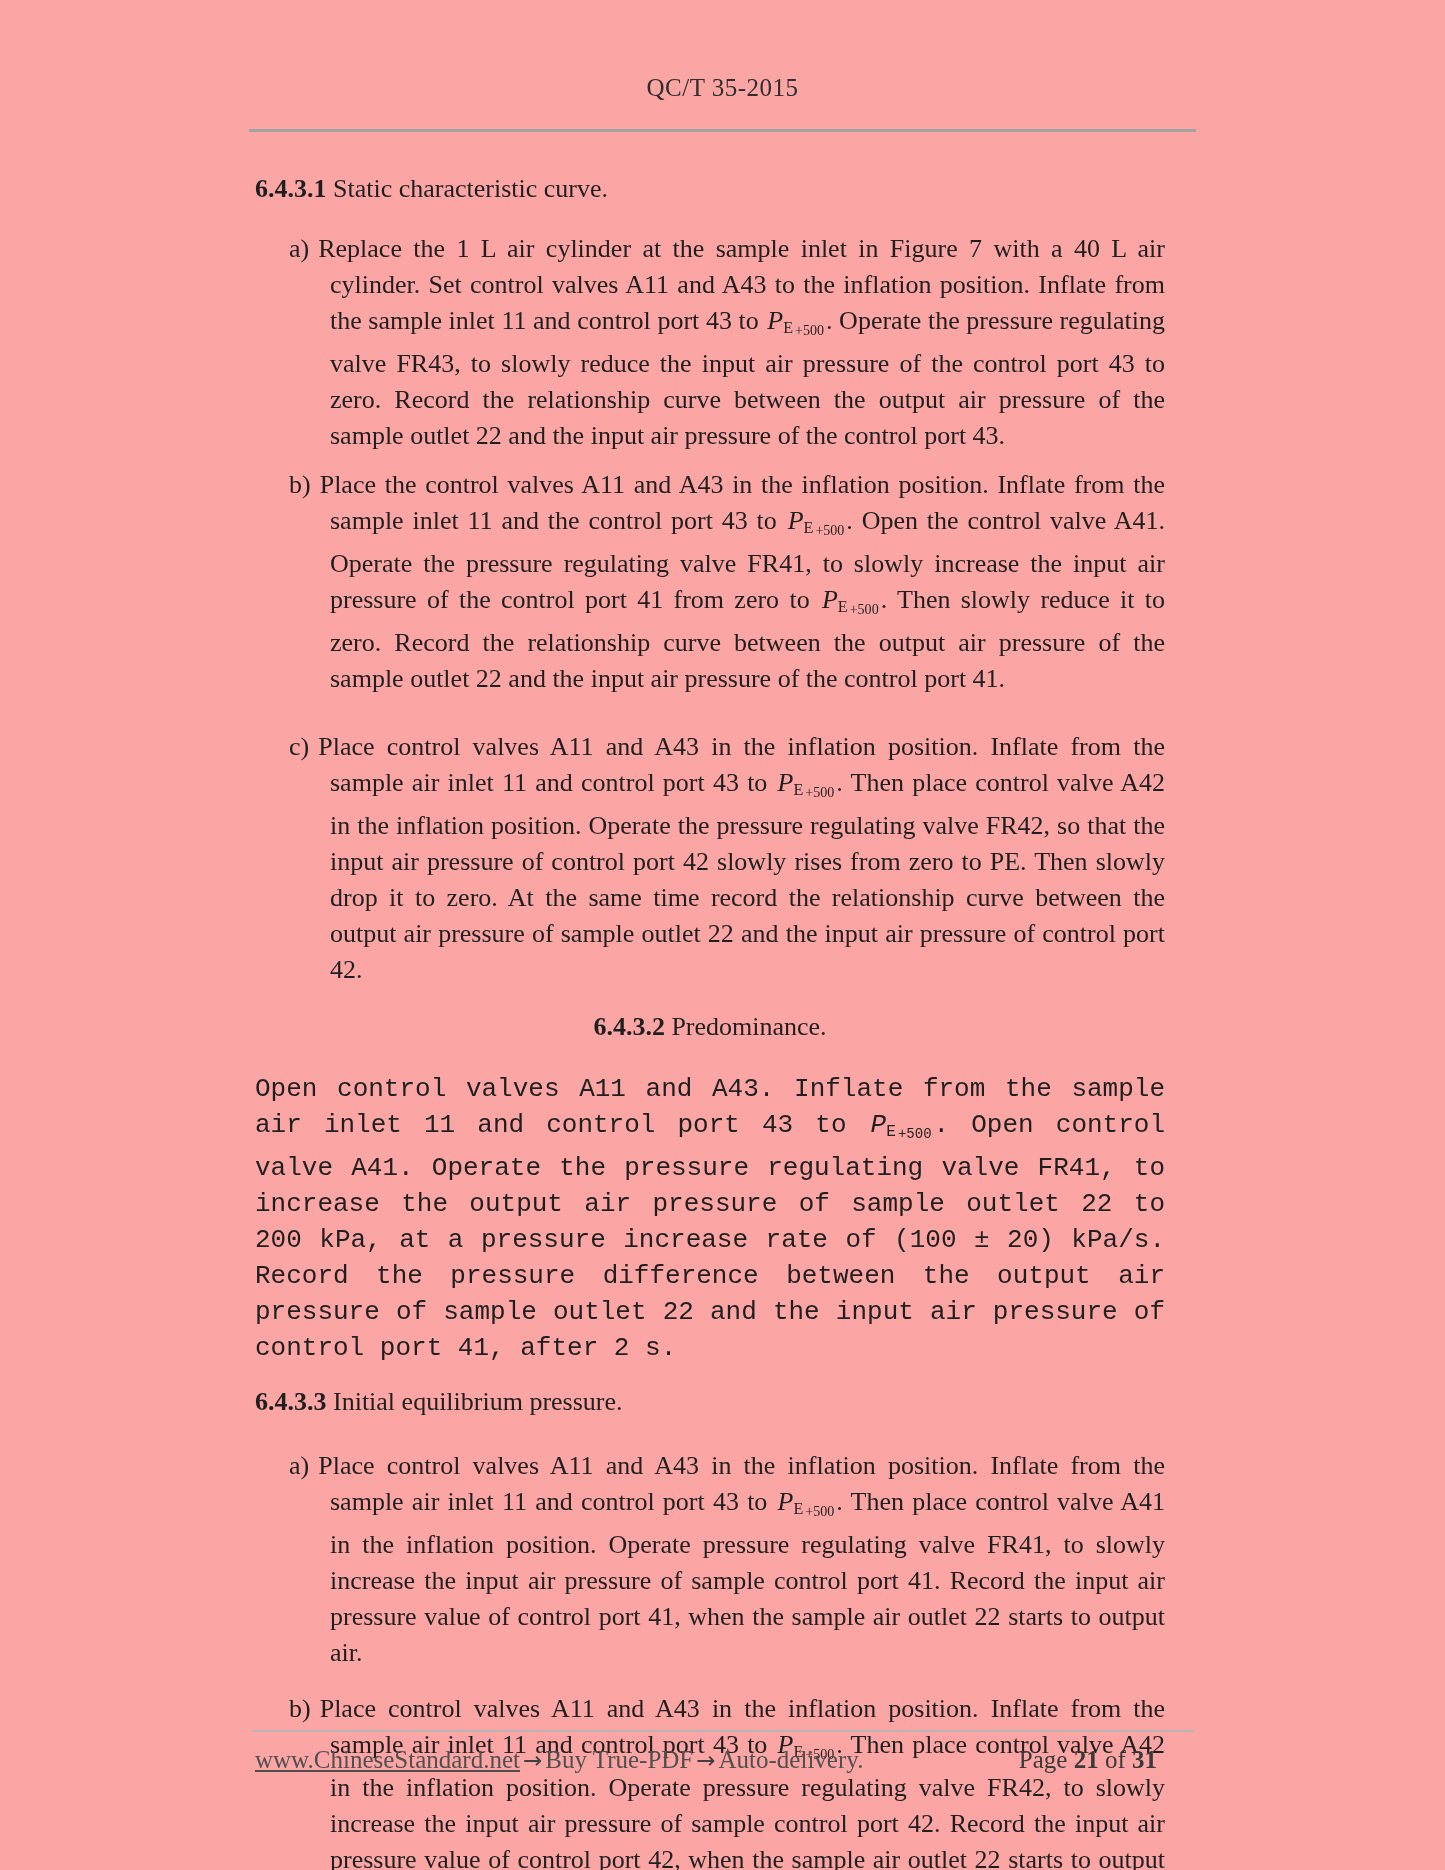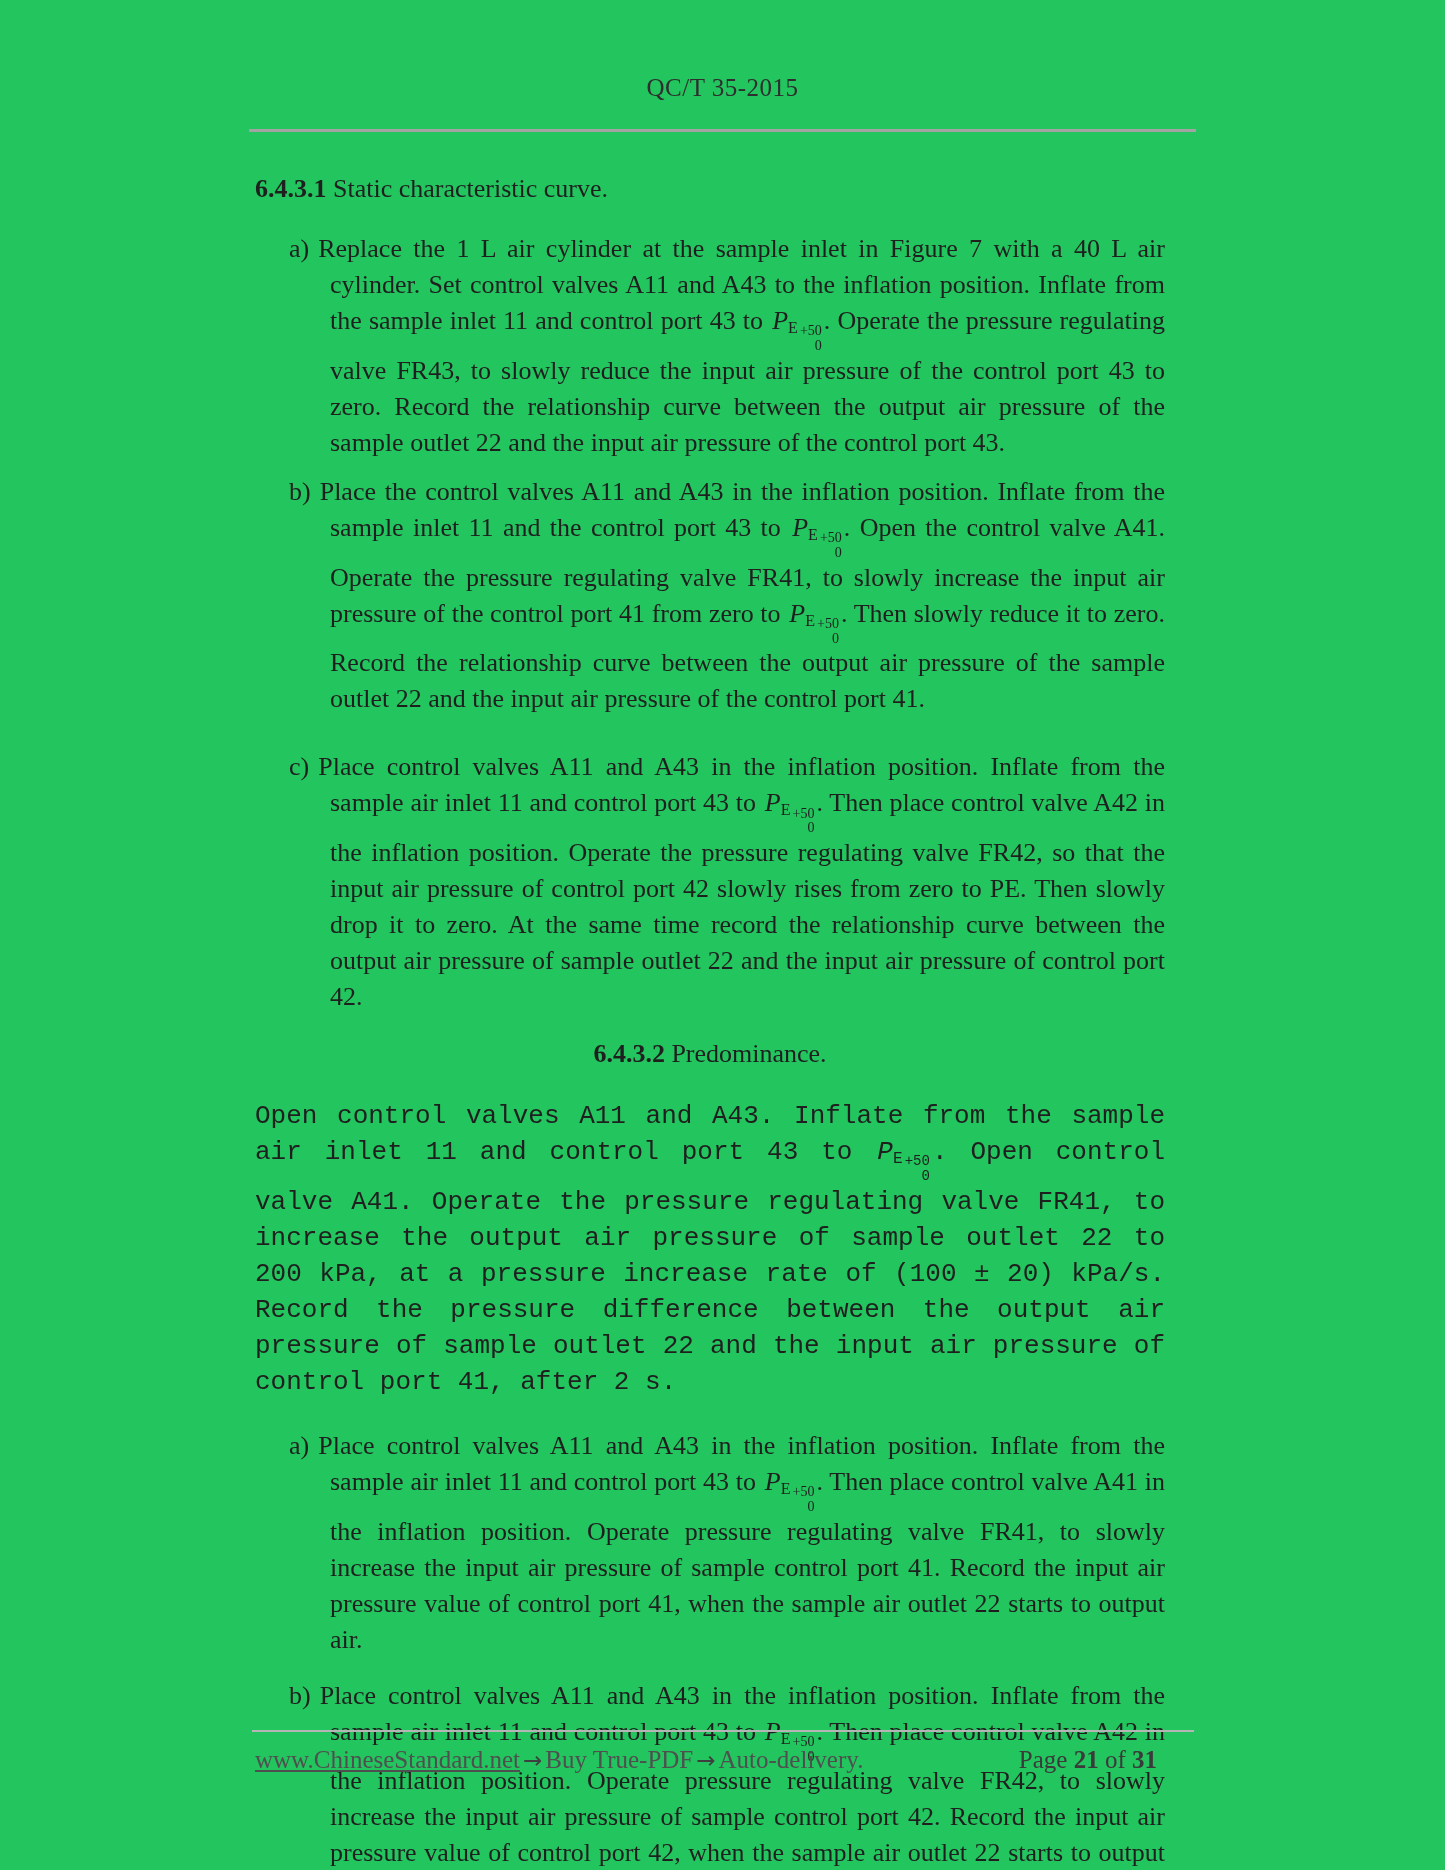--- a/index.html
+++ b/index.html
@@ -1,20 +1,20 @@
 <!DOCTYPE html>
 <html><head>
 <meta charset="utf-8">
 <style>
   html, body { margin: 0; padding: 0; background: #ffffff; }
   .page {
     position: relative;
     width: 1445px;
     height: 1870px;
-    background: #22c55e;
+    background: #fca5a5;
     font-family: "Liberation Serif", serif;
     color: #1f1f1f;
     overflow: hidden;
   }
   .doc-number {
     position: absolute;
     top: 74px;
     left: 0;
     width: 100%;
     text-align: center;
@@ -57,26 +57,26 @@
     margin-bottom: 0;
   }
   .list-marker { margin-right: 9px; }
   .flush-para { text-align: justify; margin-bottom: 12px; font-family: Liberation Mono, monospace; }
   
   .pe { display: inline-block; white-space: nowrap; text-indent: 0; margin: 0 2px; }
   .pe-p { font-style: italic; }
   .pe-e { font-size: 0.62em; vertical-align: -0.25em; }
   .pe-stack {
     display: inline-flex;
-    flex-direction: column;
+    flex-direction: row;
     font-size: 0.54em;
     line-height: 1.05;
     vertical-align: -0.45em;
     margin-left: 2px;
-    text-align: right;
+    text-align: center;
   }
   .footer-rule {
     position: absolute;
     top: 1730px;
     left: 252px;
     width: 942px;
     height: 2px;
     background: #b5b5b5;
   }
   .footer {
@@ -126,20 +126,21 @@
               <span>0</span>
             </span></span>. Then place control valve A42 in the inflation position. Operate the pressure regulating valve FR42, so that the input air pressure of control port 42 slowly rises from zero to PE. Then slowly drop it to zero. At the same time record the relationship curve between the output air pressure of sample outlet 22 and the input air pressure of control port 42.</span></p>
 
     <p class="sec-heading h-s2"><span class="sec-num">6.4.3.2</span> <span>Predominance.</span></p>
 
     <p class="flush-para para-s2"><span>Open control valves A11 and A43. Inflate from the sample air inlet 11 and control port 43 to <span class="pe"><span class="pe-p">P</span><span class="pe-e">E</span><span class="pe-stack">
               <span>+50</span>
               <span>0</span>
             </span></span>. Open control valve A41. Operate the pressure regulating valve FR41, to increase the output air pressure of sample outlet 22 to 200 kPa, at a pressure increase rate of (100 ± 20) kPa/s. Record the pressure difference between the output air pressure of sample outlet 22 and the input air pressure of control port 41, after 2 s.</span></p>
 
+    <p class="sec-heading h-s3"><span class="sec-num">6.4.3.3</span> <span>Initial equilibrium pressure.</span></p>
 
     <p class="list-item item-a3"><span class="list-marker">a)</span><span>Place control valves A11 and A43 in the inflation position. Inflate from the sample air inlet 11 and control port 43 to <span class="pe"><span class="pe-p">P</span><span class="pe-e">E</span><span class="pe-stack">
               <span>+50</span>
               <span>0</span>
             </span></span>. Then place control valve A41 in the inflation position. Operate pressure regulating valve FR41, to slowly increase the input air pressure of sample control port 41. Record the input air pressure value of control port 41, when the sample air outlet 22 starts to output air.</span></p>
 
     <p class="list-item item-b3"><span class="list-marker">b)</span><span>Place control valves A11 and A43 in the inflation position. Inflate from the sample air inlet 11 and control port 43 to <span class="pe"><span class="pe-p">P</span><span class="pe-e">E</span><span class="pe-stack">
               <span>+50</span>
               <span>0</span>
             </span></span>. Then place control valve A42 in the inflation position. Operate pressure regulating valve FR42, to slowly increase the input air pressure of sample control port 42. Record the input air pressure value of control port 42, when the sample air outlet 22 starts to output air pressure.</span></p>

